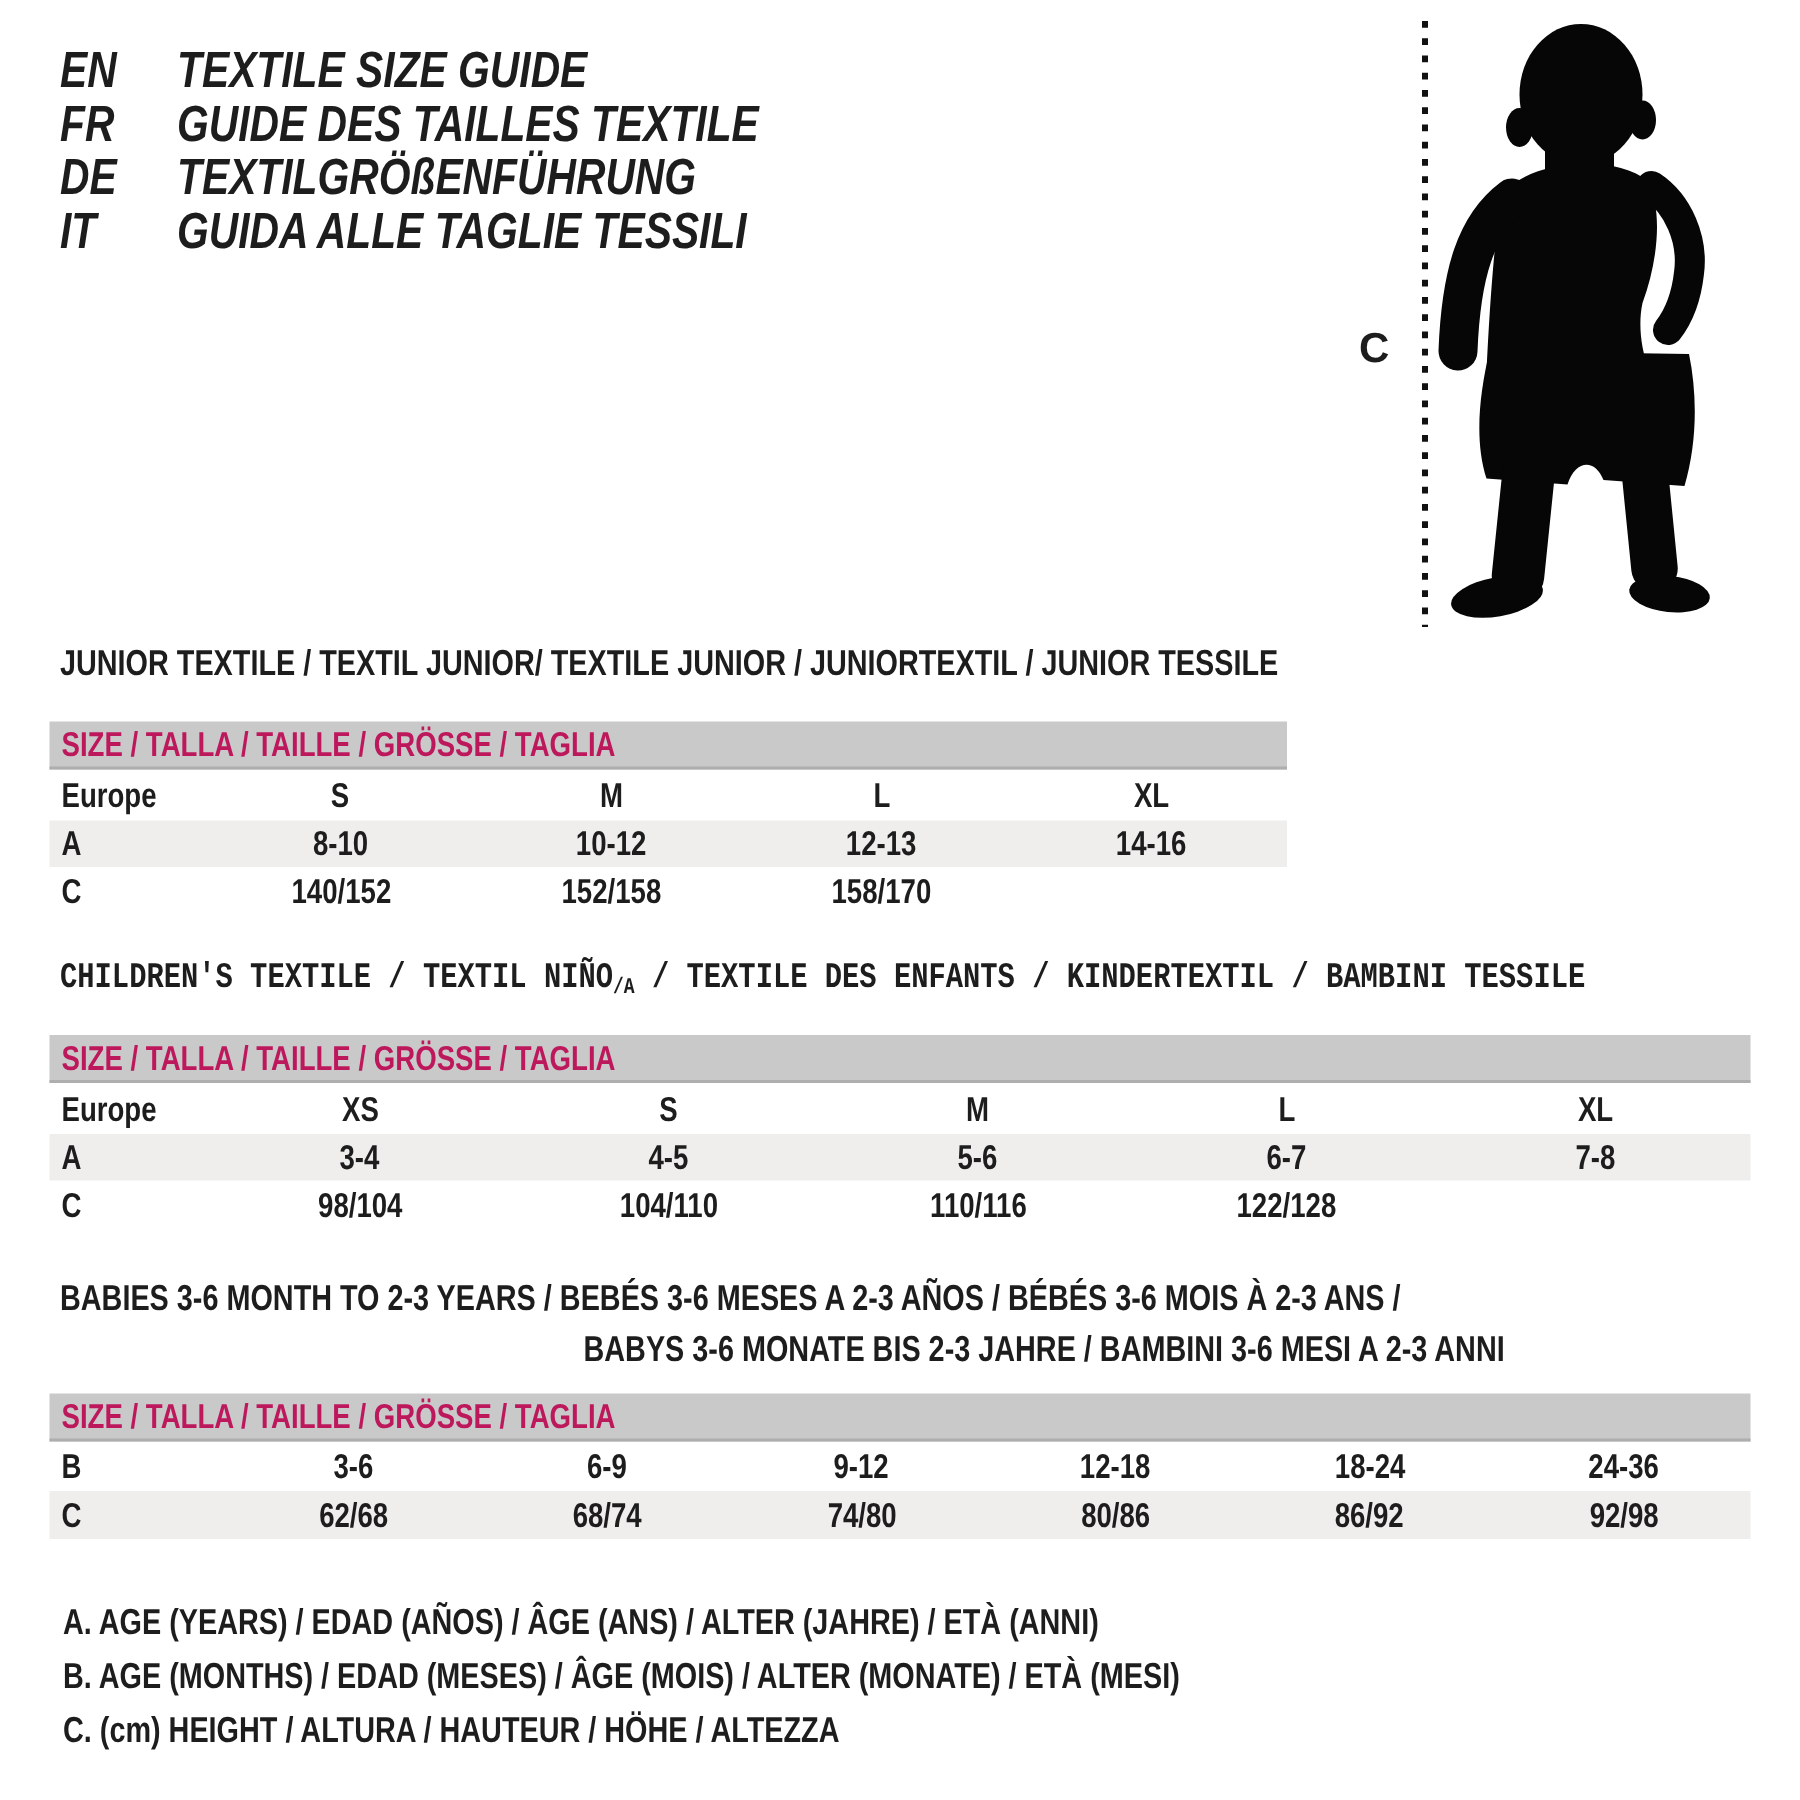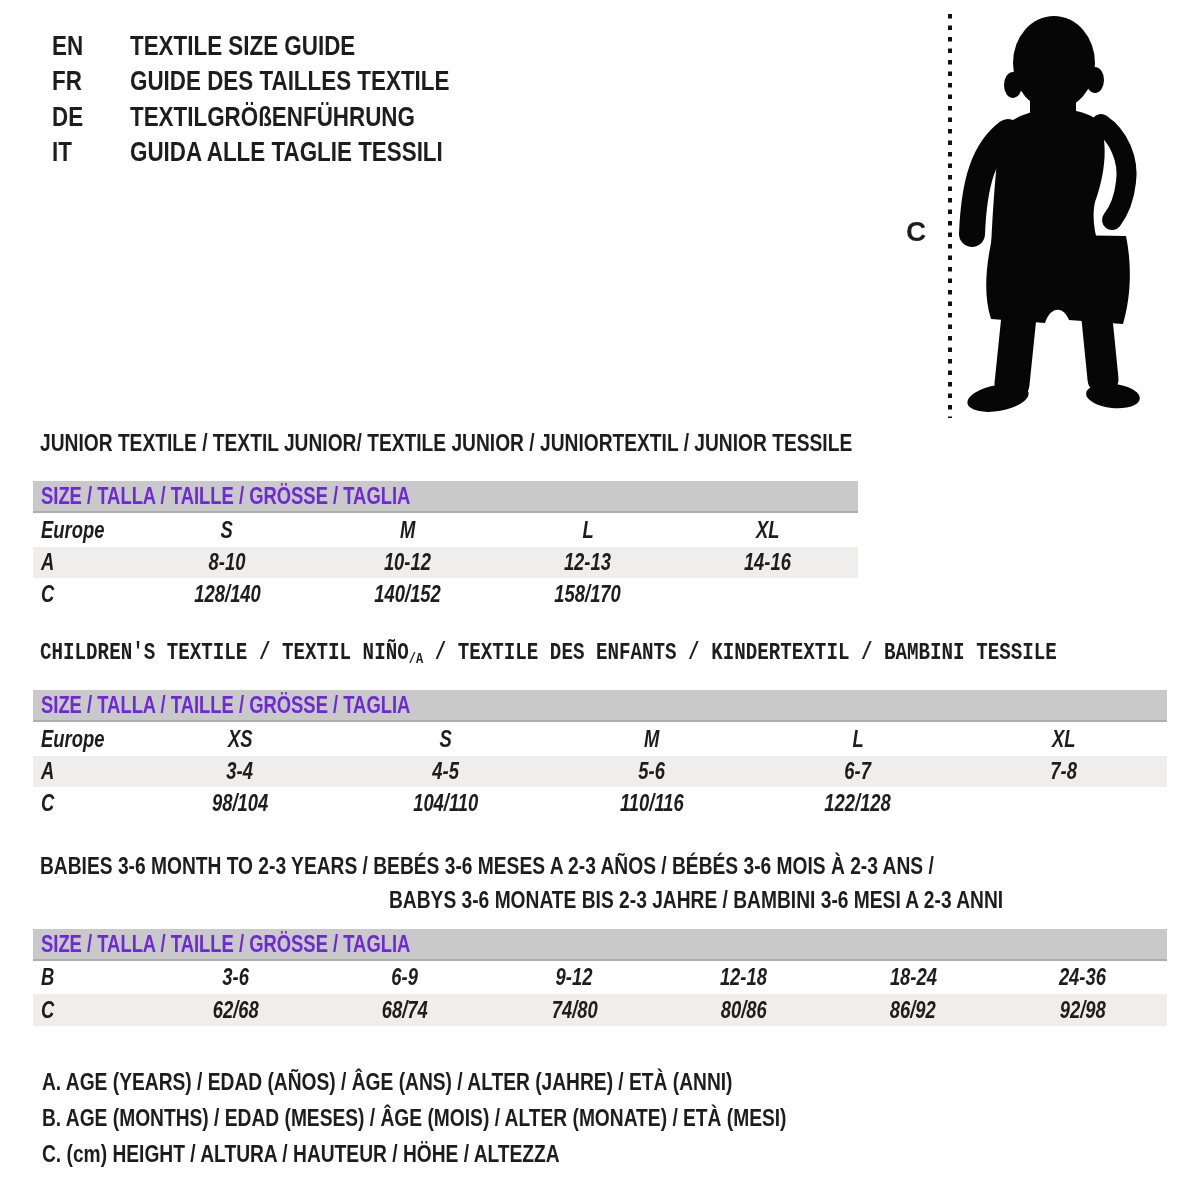--- a/index.html
+++ b/index.html
@@ -5,36 +5,36 @@
   html,body{margin:0;padding:0;background:#ffffff;}
   #canvas{
     position:relative;width:1200px;height:1200px;background:#ffffff;overflow:hidden;
     font-family:"Liberation Sans",sans-serif;font-weight:700;color:#1d1d1d;
   }
   .abs{position:absolute;}
   
   .cx{display:inline-block;transform:scaleX(.8);transform-origin:0 50%;white-space:nowrap;letter-spacing:0;}
   .cxc{display:inline-block;transform:scaleX(.8);transform-origin:50% 50%;white-space:nowrap;}
   
-  .lang{left:52px;top:28px;display:grid;grid-auto-rows:35.5px;font-size:28px;}
+  .lang{left:40px;top:28px;display:grid;grid-auto-rows:35.5px;font-size:34px;font-style:italic;}
   .lang-row{display:grid;grid-template-columns:78px auto;align-items:center;}
   
   .sec-title{font-size:24px;white-space:nowrap;}
   .pos-j-title{left:40px;top:429px;}
   .pos-c-title{left:40px;top:639px;font-family:Liberation Mono, monospace;}
   .pos-b-title{left:40px;top:849px;line-height:34px;text-align:right;}
   .sub{font-size:15px;vertical-align:-4px;}
   
   .table{background:#ffffff;}
   .pos-j-table{left:33px;top:481px;width:825px;}
   .pos-c-table{left:33px;top:690px;width:1134px;}
   .pos-b-table{left:33px;top:929px;width:1134px;}
   .bar{height:30px;line-height:31px;background:#c9c9c9;border-bottom:2px solid #aeaeae;
-       padding-left:8px;font-size:23px;color:#6d28d9;}
-  .trow{display:grid;height:33px;line-height:33px;font-size:23px;align-items:center;font-style:italic;}
+       padding-left:8px;font-size:23px;color:#be185d;}
+  .trow{display:grid;height:33px;line-height:33px;font-size:23px;align-items:center;}
   .trow.head{height:34px;line-height:34px;}
   .trow.band{background:#f0eeed;height:31px;line-height:31px;}
   .cols5j{grid-template-columns:104px repeat(4,1fr);}
   .cols6c{grid-template-columns:104px repeat(5,1fr);}
   .cols7b{grid-template-columns:118px repeat(6,1fr);}
   .cell{text-align:center;overflow:visible;}
   .cell.lab{text-align:left;padding-left:8px;}
   
   .legend{left:42px;top:1064px;font-size:24px;line-height:36px;}
   
@@ -101,22 +101,22 @@
     </div>
     <div class="trow band cols5j">
       <div class="cell lab"><span class="cx">A</span></div>
       <div class="cell"><span class="cxc">8-10</span></div>
       <div class="cell"><span class="cxc">10-12</span></div>
       <div class="cell"><span class="cxc">12-13</span></div>
       <div class="cell"><span class="cxc">14-16</span></div>
     </div>
     <div class="trow cols5j">
       <div class="cell lab"><span class="cx">C</span></div>
-      <div class="cell"><span class="cxc">128/140</span></div>
       <div class="cell"><span class="cxc">140/152</span></div>
+      <div class="cell"><span class="cxc">152/158</span></div>
       <div class="cell"><span class="cxc">158/170</span></div>
     </div>
   </div>
 
   <div class="abs sec-title pos-c-title">
     <span class="cx"><span>CHILDREN'S TEXTILE / TEXTIL NIÑO</span><span class="sub">/A</span><span> / TEXTILE DES ENFANTS / KINDERTEXTIL / BAMBINI TESSILE</span></span>
   </div>
   <div class="abs table pos-c-table">
     <div class="bar">
       <span class="cx">SIZE / TALLA / TAILLE / GRÖSSE / TAGLIA</span>

